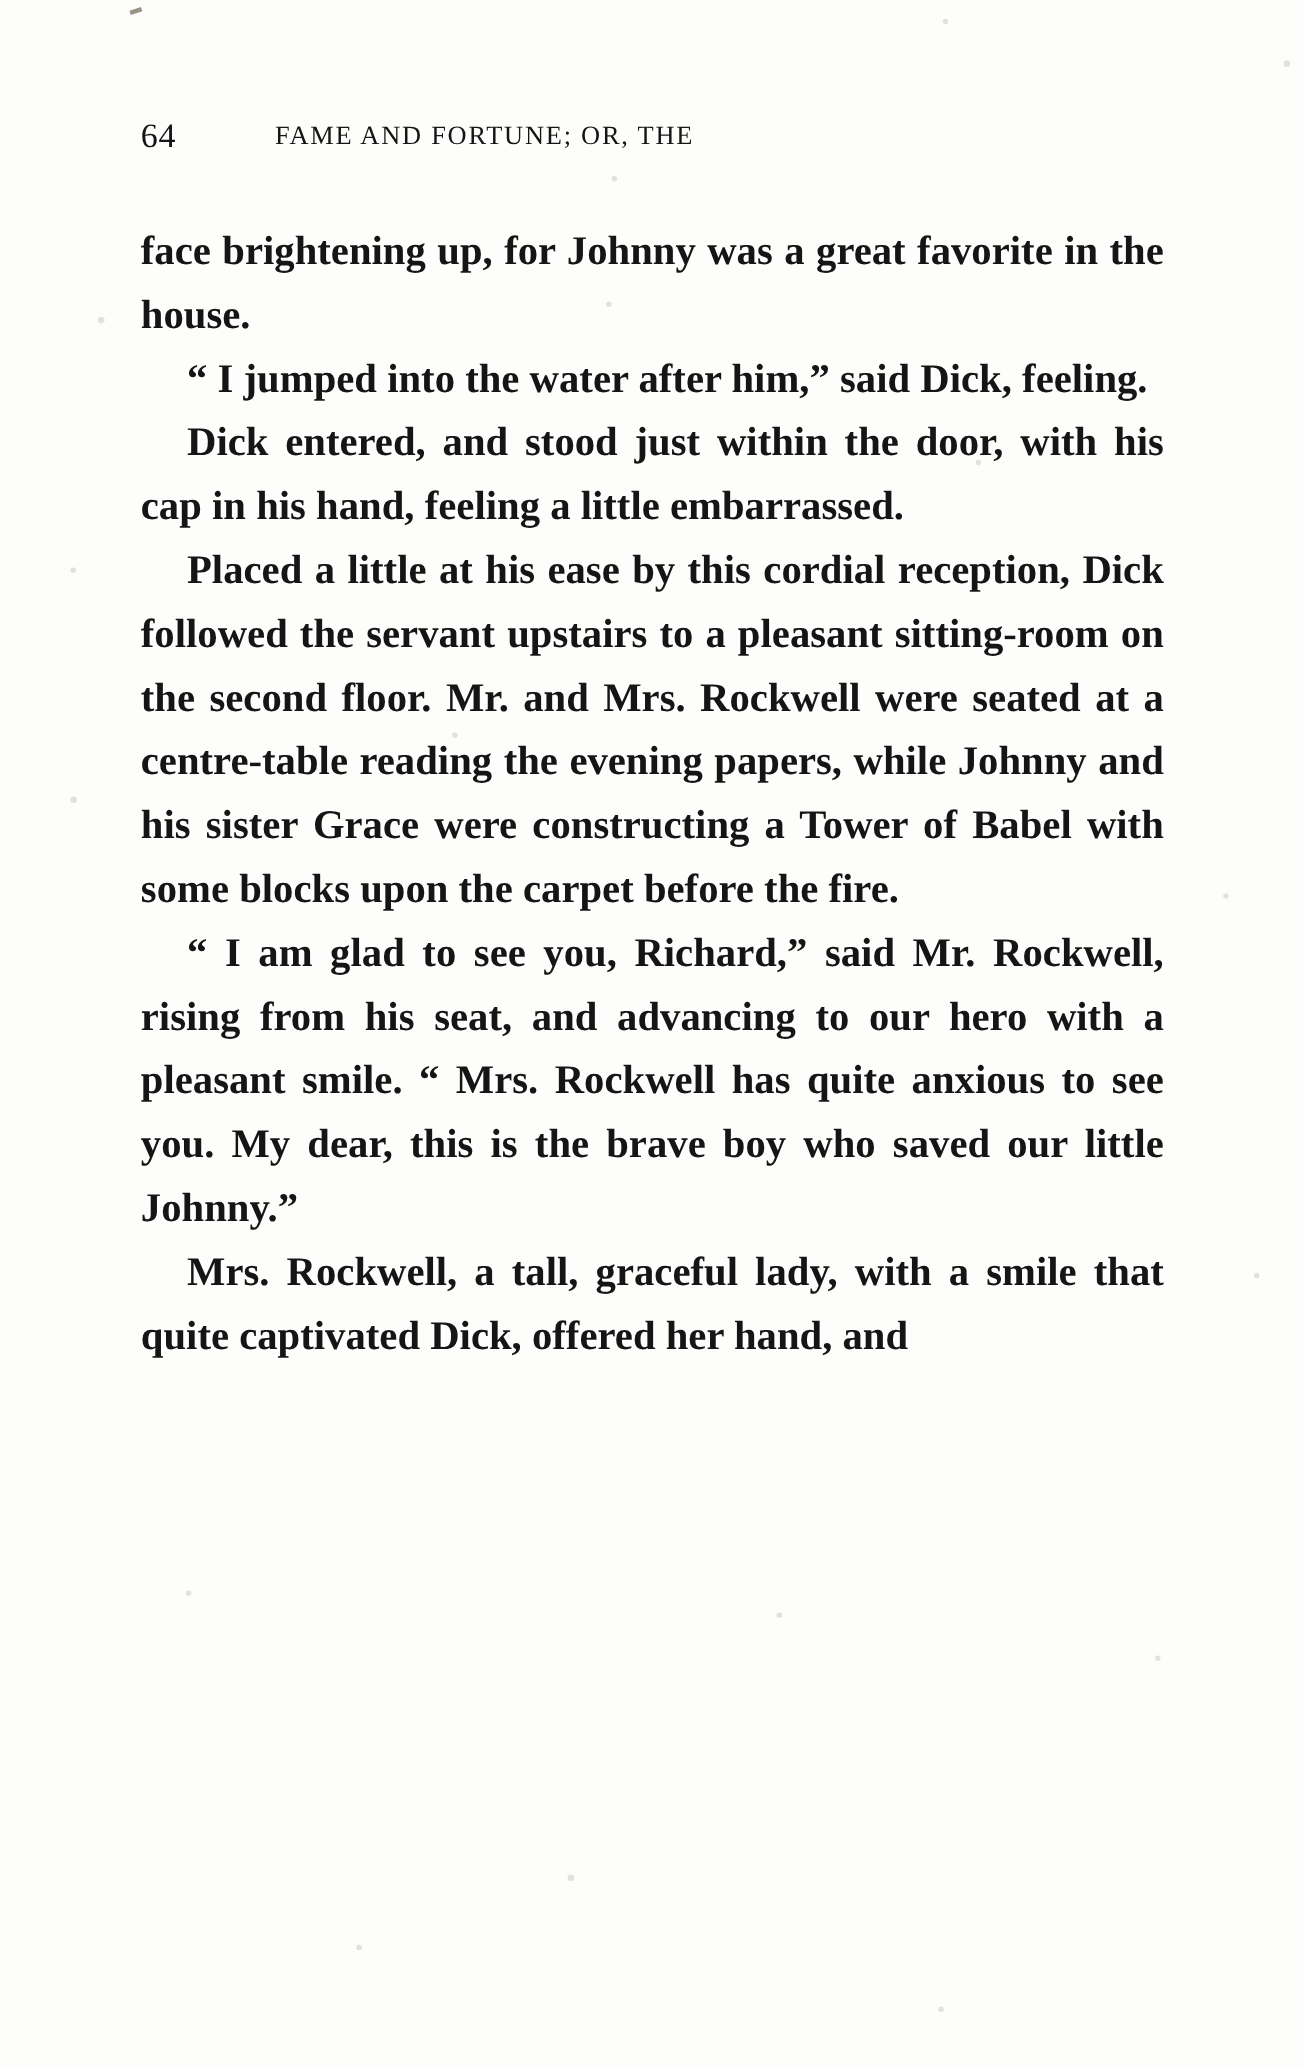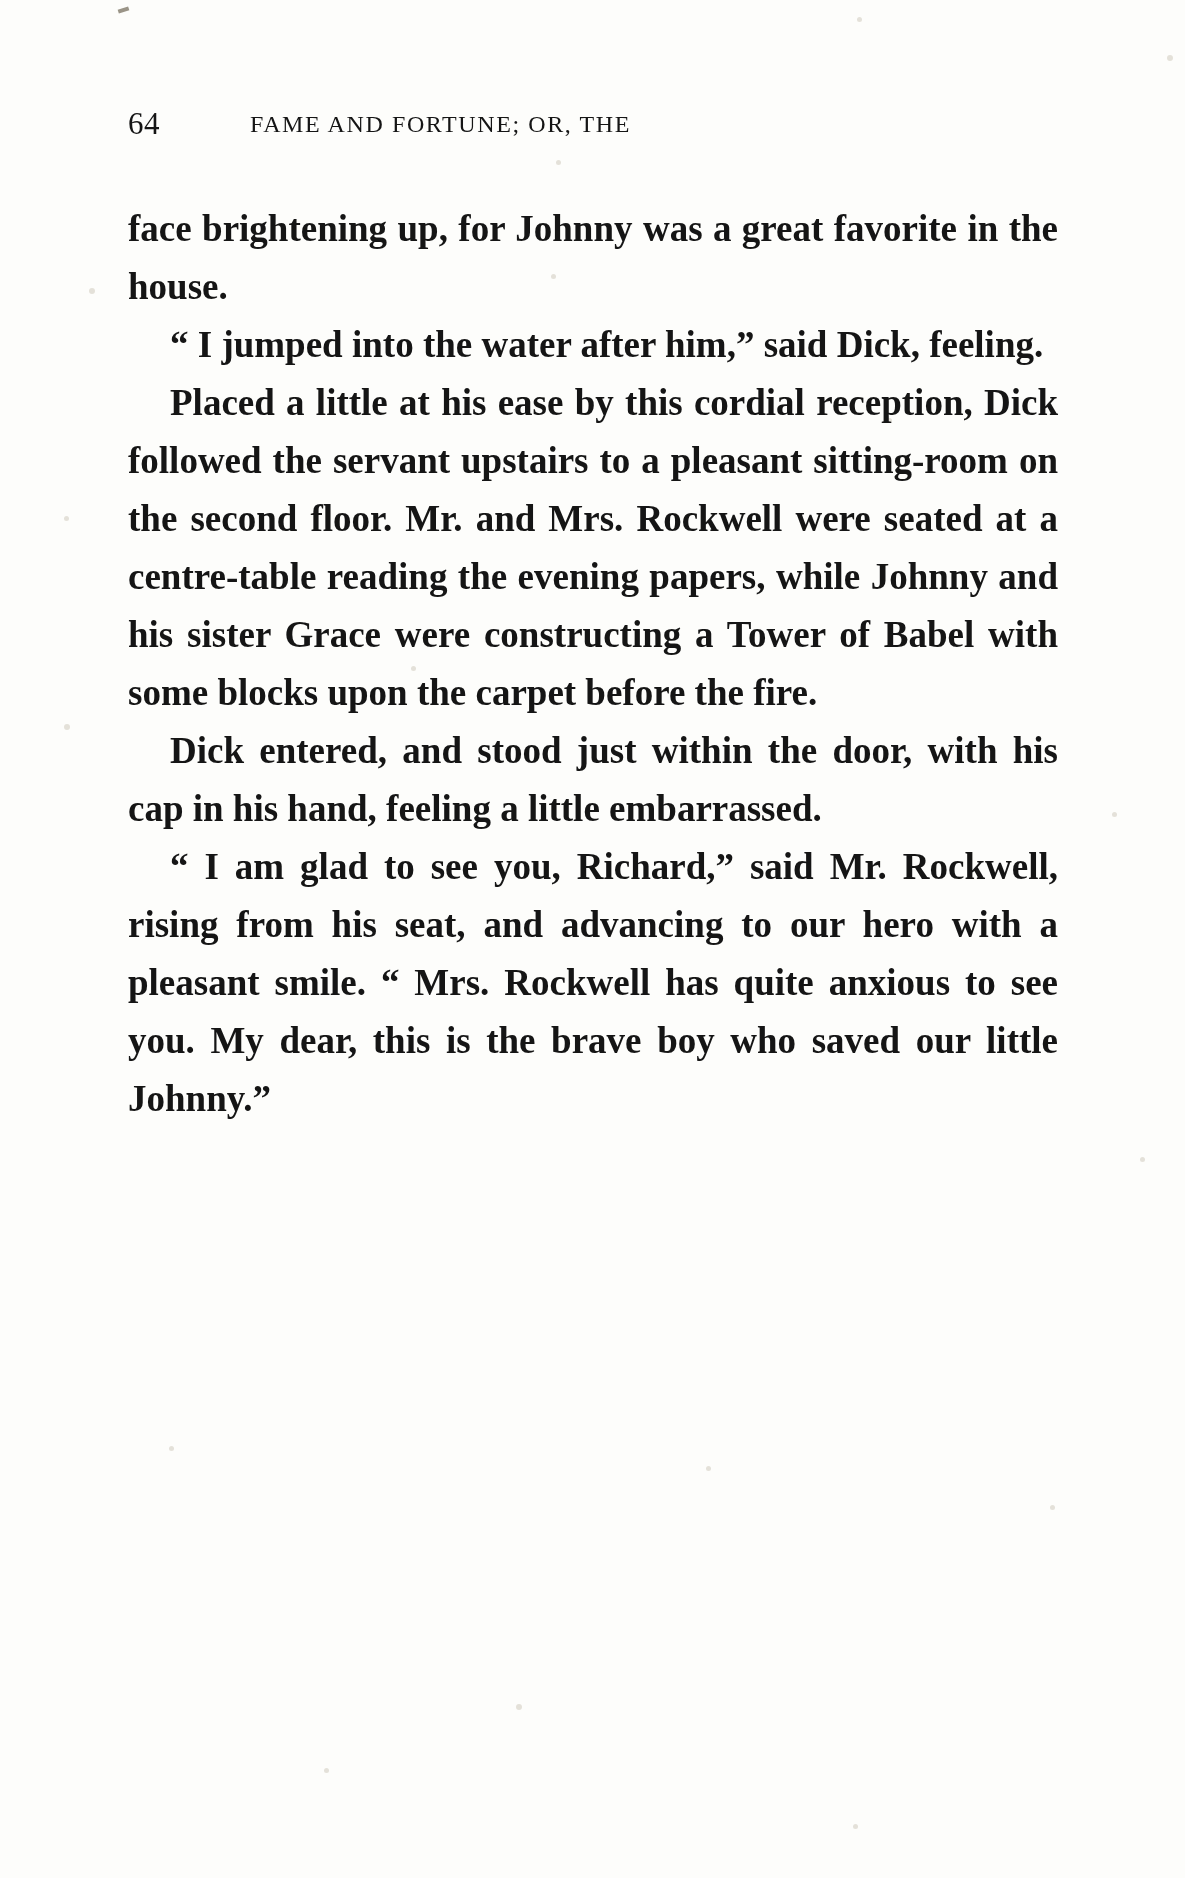--- a/index.html
+++ b/index.html
@@ -92,18 +92,19 @@
   <div class="speck" style="left:1050px; top:1505px; width:5px; height:5px;"></div>
 
   <div class="header">
     <span class="folio">64</span>
     <span class="running-head">FAME AND FORTUNE; OR, THE</span>
   </div>
 
   <div class="body-text">
     <p class="noindent">face brightening up, for Johnny was a great favorite in the house.</p>
     <p>“ I jumped into the water after him,” said Dick, feeling.</p>
+    <p>Dick entered, and stood just within the door, with his cap in his hand, feeling a little embarrassed.</p>
     <p>Placed a little at his ease by this cordial reception, Dick followed  the servant upstairs to a pleasant sitting-room on the second floor.  Mr. and Mrs. Rockwell were seated at a centre-table reading the evening papers, while Johnny and his sister Grace were constructing a Tower of Babel with some blocks upon the carpet before the fire.</p>
-    <p>Dick entered, and stood just within the door, with his cap in his hand, feeling a little embarrassed.</p>
     <p>“ I am glad to see you, Richard,” said Mr. Rockwell, rising from his seat, and advancing to our hero with a pleasant smile.  “ Mrs. Rockwell has quite anxious to see you.  My dear, this is the brave boy who saved our little Johnny.”</p>
+    <p>Mrs. Rockwell, a tall, graceful lady, with a smile that quite captivated Dick, offered her hand, and</p>
   </div>
 
 </div>
 
 </body></html>

